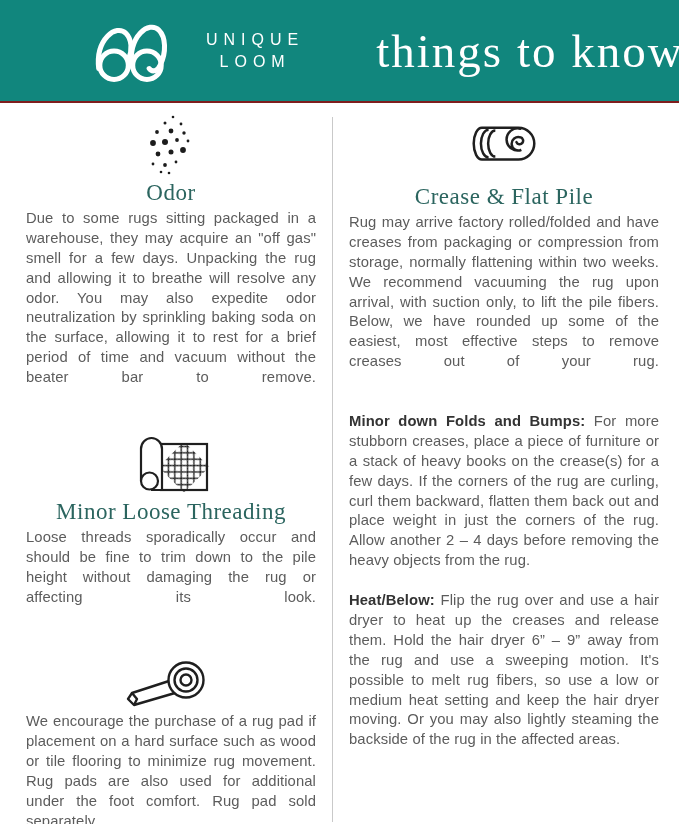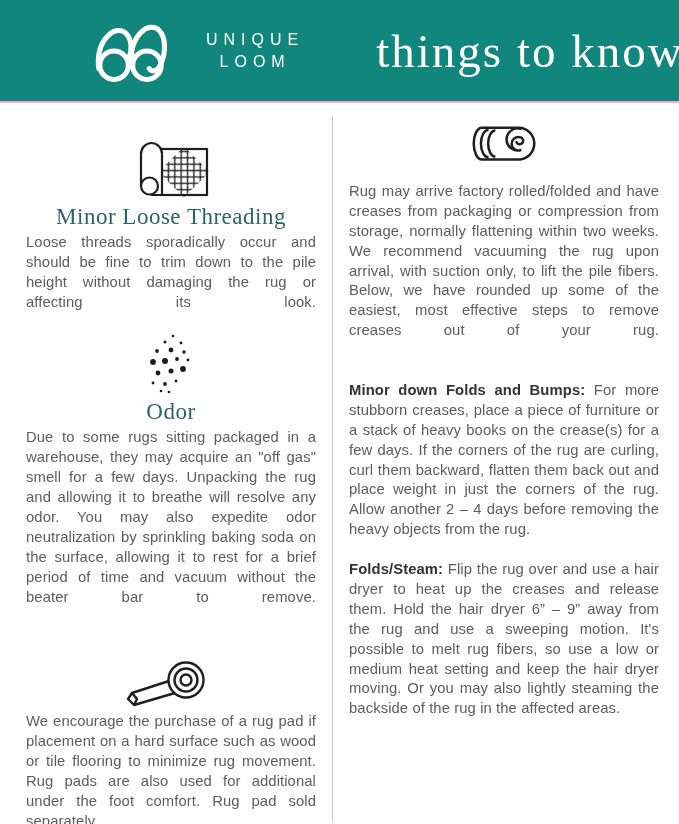--- a/index.html
+++ b/index.html
@@ -9,21 +9,21 @@
     background: #ffffff;
     font-family: "Liberation Sans", sans-serif;
     overflow: hidden;
     position: relative;
   }
 
   
   .header {
     height: 103px;
     background: #11867d;
-    border-bottom: 2px solid #f9a8d4;
+    border-bottom: 2px solid #7f1d1d;
     display: flex;
     align-items: center;
     padding-left: 80px;
   }
   .logo-wrap { display: flex; align-items: center; }
   .logo-svg { width: 112px; height: 68px; }
   .brand-text {
     color: #ffffff;
     font-size: 16px;
     letter-spacing: 6px;
@@ -119,38 +119,20 @@
       <div>UNIQUE</div>
       <div>LOOM</div>
     </div>
   </div>
   <h1 class="header-title">things to know</h1>
 </header>
 
 <div class="content">
 
   <div class="col-left">
-
-    <section class="section sec-threading">
-      <div class="icon-wrap">
-        <svg width="88" height="62" viewBox="0 0 88 62">
-          <defs>
-            <pattern id="xhatch" patternUnits="userSpaceOnUse" width="9" height="9">
-              <path d="M 0,0 L 9,9 M 9,0 L 0,9" stroke="#1f1f1f" stroke-width="1.3" fill="none"></path>
-            </pattern>
-          </defs>
-          <rect x="34" y="12" width="46" height="46" class="fw" stroke-width="2.2"></rect>
-          <rect x="39" y="17" width="36" height="36" fill="url(#xhatch)" transform="rotate(45 57 35)"></rect>
-          <path d="M 14,49 L 14,17 A 10.5,11 0 0 1 35,17 L 35,58 L 24,58" class="fw" stroke-width="2.2"></path>
-          <circle cx="22.5" cy="49" r="8.5" class="fw" stroke-width="2.2"></circle>
-        </svg>
-      </div>
-      <h2 class="section-title">Minor Loose Threading</h2>
-      <p class="section-body">Loose threads sporadically occur and should be fine to trim down to the pile height without damaging the rug or affecting its look.</p>
-    </section>
 
     <section class="section sec-odor">
       <div class="icon-wrap">
         <svg width="56" height="62" viewBox="0 0 56 62">
           <g fill="#1c1c1c">
             <circle cx="30" cy="4" r="1.3"></circle>
               <circle cx="22" cy="10" r="1.5"></circle>
               <circle cx="38" cy="11" r="1.4"></circle>
             <circle cx="14" cy="19" r="1.9"></circle>
               <circle cx="28" cy="18" r="2.4"></circle>
@@ -167,20 +149,38 @@
               <circle cx="33" cy="49" r="1.4"></circle>
             <circle cx="18" cy="59" r="1.3"></circle>
               <circle cx="26" cy="60" r="1.3"></circle>
           </g>
         </svg>
       </div>
       <h2 class="section-title">Odor</h2>
       <p class="section-body">Due to some rugs sitting packaged in a warehouse, they may acquire an "off gas" smell for a few days. Unpacking the rug and allowing it to breathe will resolve any odor. You may also expedite odor neutralization by sprinkling baking soda on the surface, allowing it to rest for a brief period of time and vacuum without the beater bar to remove.</p>
     </section>
 
+    <section class="section sec-threading">
+      <div class="icon-wrap">
+        <svg width="88" height="62" viewBox="0 0 88 62">
+          <defs>
+            <pattern id="xhatch" patternUnits="userSpaceOnUse" width="9" height="9">
+              <path d="M 0,0 L 9,9 M 9,0 L 0,9" stroke="#1f1f1f" stroke-width="1.3" fill="none"></path>
+            </pattern>
+          </defs>
+          <rect x="34" y="12" width="46" height="46" class="fw" stroke-width="2.2"></rect>
+          <rect x="39" y="17" width="36" height="36" fill="url(#xhatch)" transform="rotate(45 57 35)"></rect>
+          <path d="M 14,49 L 14,17 A 10.5,11 0 0 1 35,17 L 35,58 L 24,58" class="fw" stroke-width="2.2"></path>
+          <circle cx="22.5" cy="49" r="8.5" class="fw" stroke-width="2.2"></circle>
+        </svg>
+      </div>
+      <h2 class="section-title">Minor Loose Threading</h2>
+      <p class="section-body">Loose threads sporadically occur and should be fine to trim down to the pile height without damaging the rug or affecting its look.</p>
+    </section>
+
     <section class="section sec-rugpad">
       <div class="icon-wrap">
         <svg width="92" height="56" viewBox="0 0 92 56">
           <path d="M 44,28 L 7,40 L 3,46 L 9,52 L 50,40" class="fw" stroke-width="2.4" stroke-linejoin="round"></path>
           <path d="M 7,40 L 12,46 L 9,52" class="ln" stroke-width="2.4" stroke-linejoin="round"></path>
           <circle cx="61" cy="27" r="17.5" class="fw" stroke-width="2.4"></circle>
           <circle cx="61" cy="27" r="11.5" class="ln" stroke-width="2.4"></circle>
           <circle cx="61" cy="27" r="5.5" class="ln" stroke-width="2.4"></circle>
         </svg>
       </div>
@@ -195,28 +195,29 @@
 
     <section class="section sec-crease">
       <div class="icon-wrap">
         <svg width="88" height="50" viewBox="0 0 90 52">
           <path d="M 22,7 L 60,7 A 16.5,16.5 0 0 1 60,40 L 22,40 A 8.5,16.5 0 0 1 22,7 Z" class="fw" stroke-width="2.6"></path>
           <path d="M 29,9 A 8,14.5 0 0 0 29,38" class="ln" stroke-width="2.6"></path>
           <path d="M 36,10 A 7.5,13.5 0 0 0 36,37" class="ln" stroke-width="2.6"></path>
           <path d="M 62,8 A 11.5,11.5 0 1 0 63,30 A 7,7 0 1 1 62,17 A 3.6,3.6 0 1 1 58,22" class="ln" stroke-width="2.6" stroke-linecap="round"></path>
         </svg>
       </div>
+      <h2 class="section-title">Crease &amp; Flat Pile</h2>
       <p class="section-body">Rug may arrive factory rolled/folded and have creases from packaging or compression from storage, normally flattening within two weeks. We recommend vacuuming the rug upon arrival, with suction only, to lift the pile fibers. Below, we have rounded up some of the easiest, most effective steps to remove creases out of your rug.</p>
     </section>
 
 
     <p class="tip">
       <strong class="tip-label">Minor down Folds and Bumps:</strong>
       <span class="tip-text">For more stubborn creases, place a piece of furniture or a stack of heavy books on the crease(s) for a few days. If the corners of the rug are curling, curl them backward, flatten them back out and place weight in just the corners of the rug. Allow another 2 – 4 days before removing the heavy objects from the rug.</span>
     </p>
 
     <p class="tip">
-      <strong class="tip-label">Folds/Steam:</strong>
+      <strong class="tip-label">Heat/Below:</strong>
       <span class="tip-text">Flip the rug over and use a hair dryer to heat up the creases and release them. Hold the hair dryer 6” – 9” away from the rug and use a sweeping motion. It's possible to melt rug fibers, so use a low or medium heat setting and keep the hair dryer moving. Or you may also lightly steaming the backside of the rug in the affected areas.</span>
     </p>
 
   </div>
 </div>
 
 </body></html>

